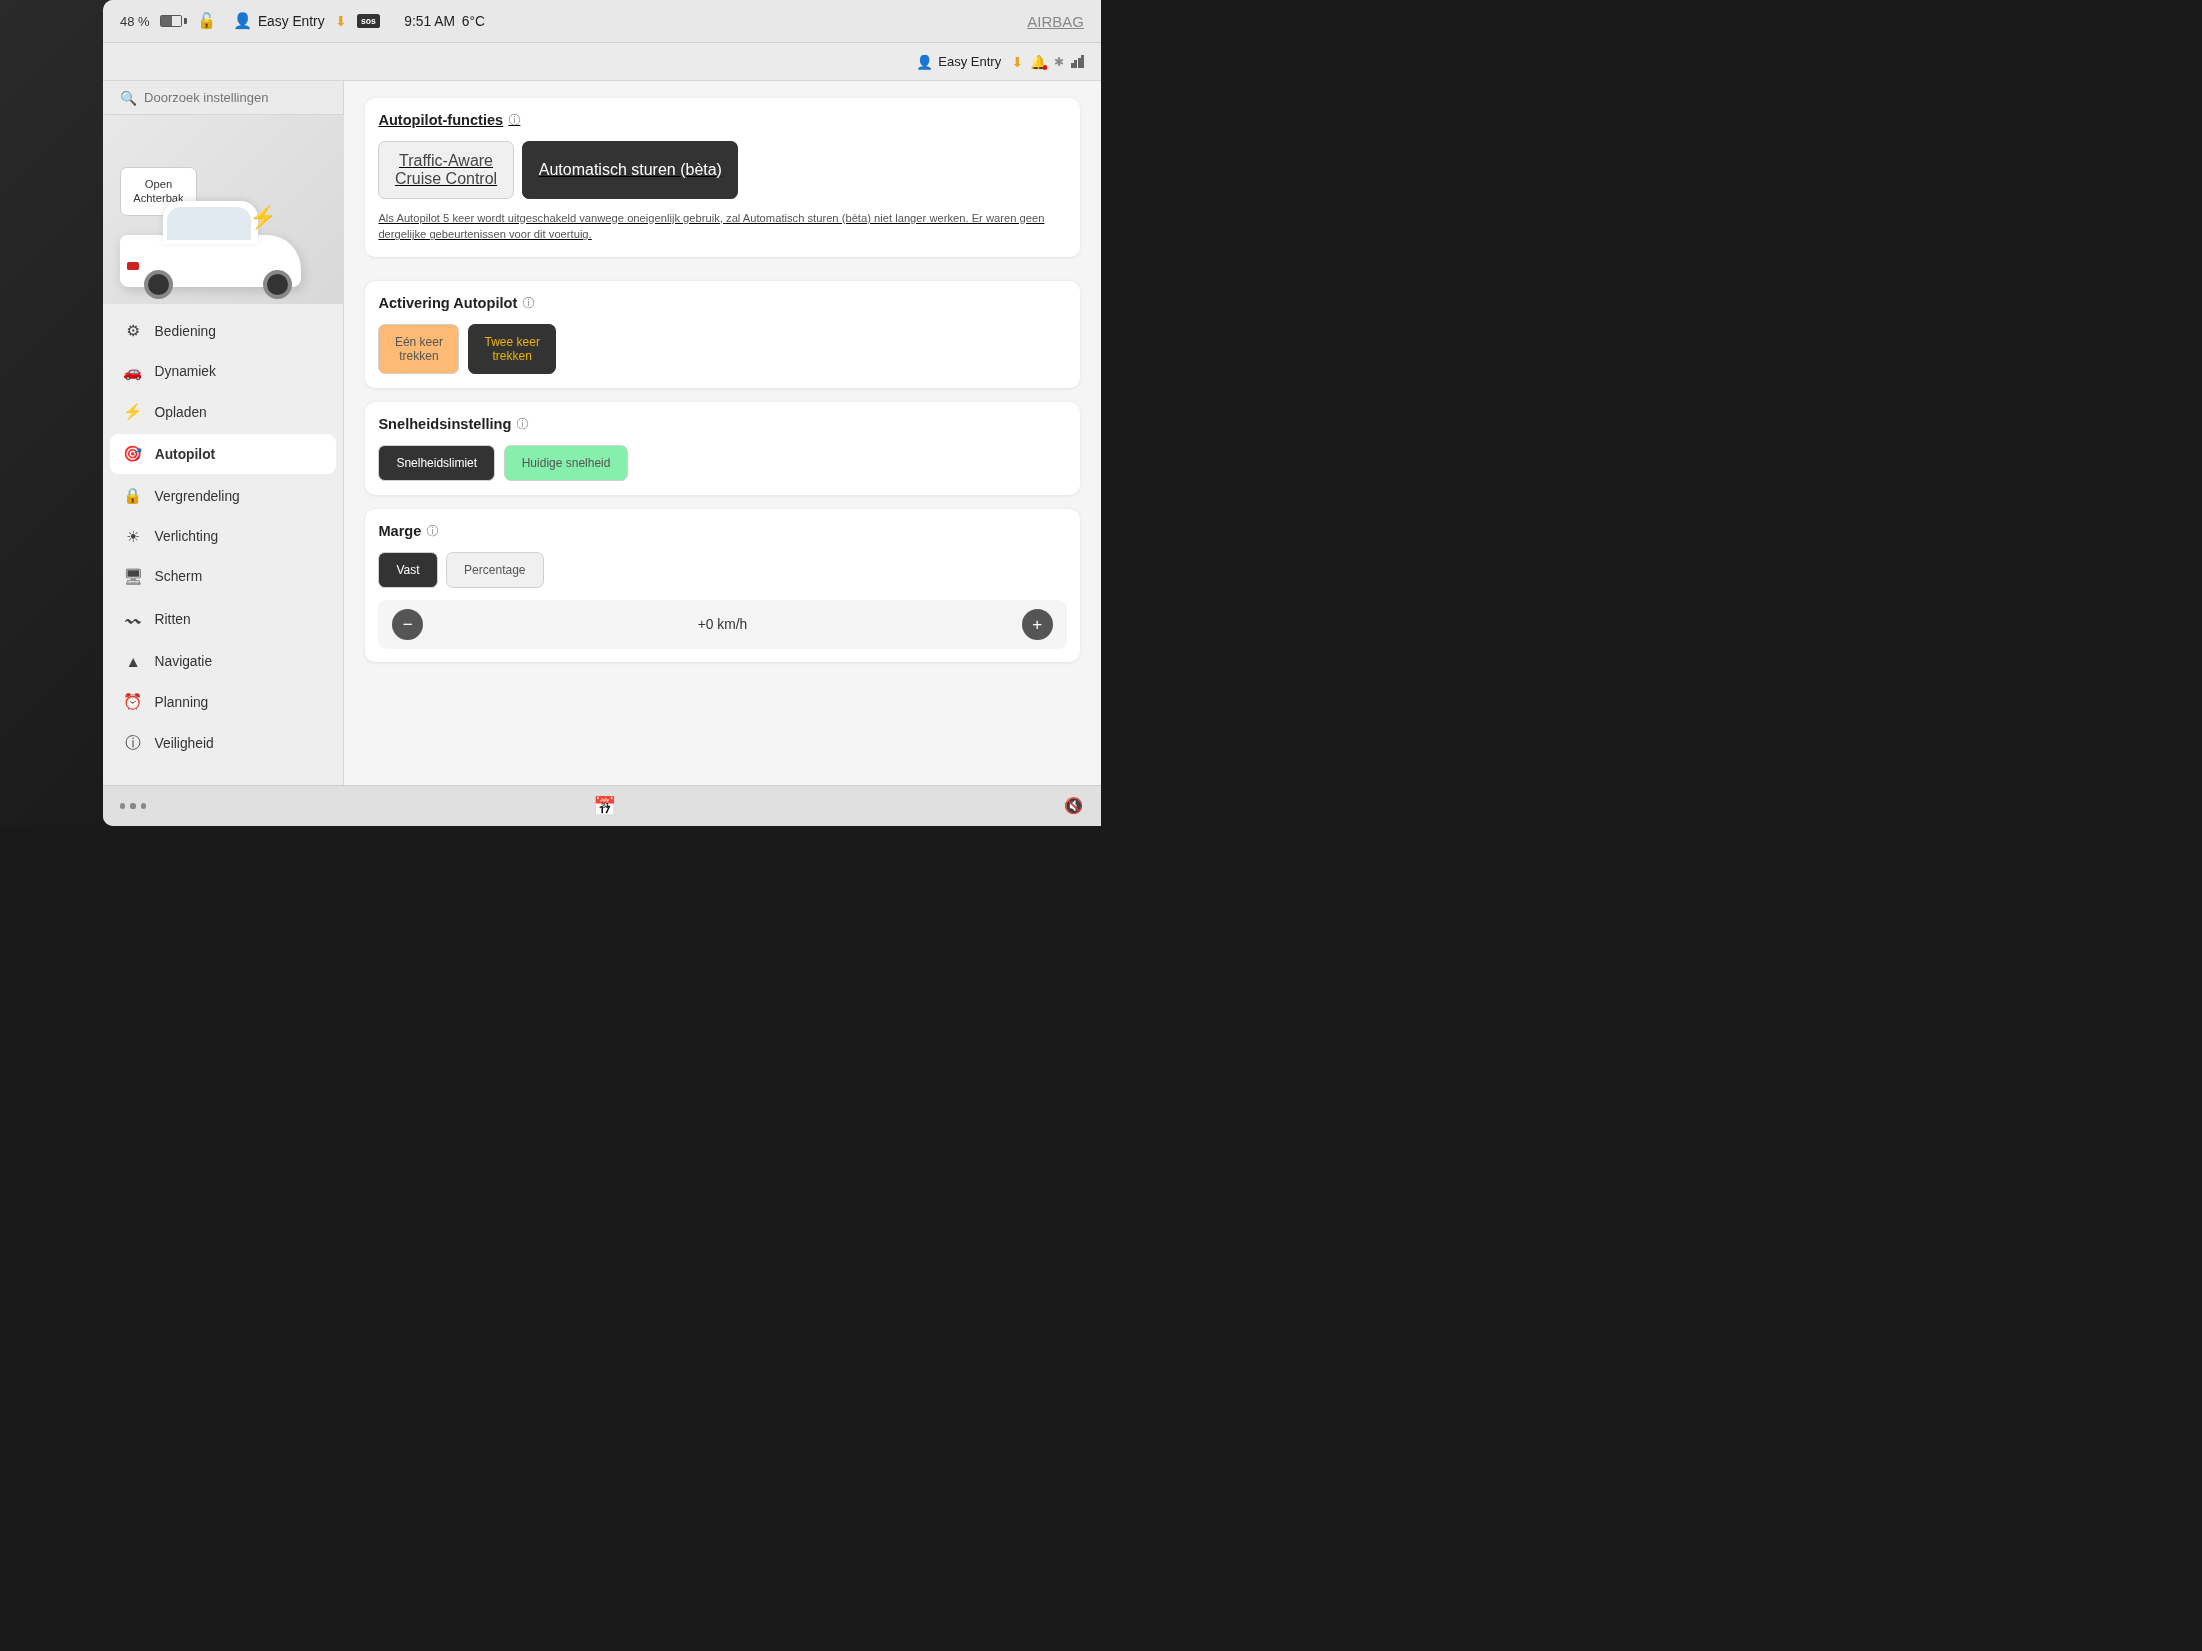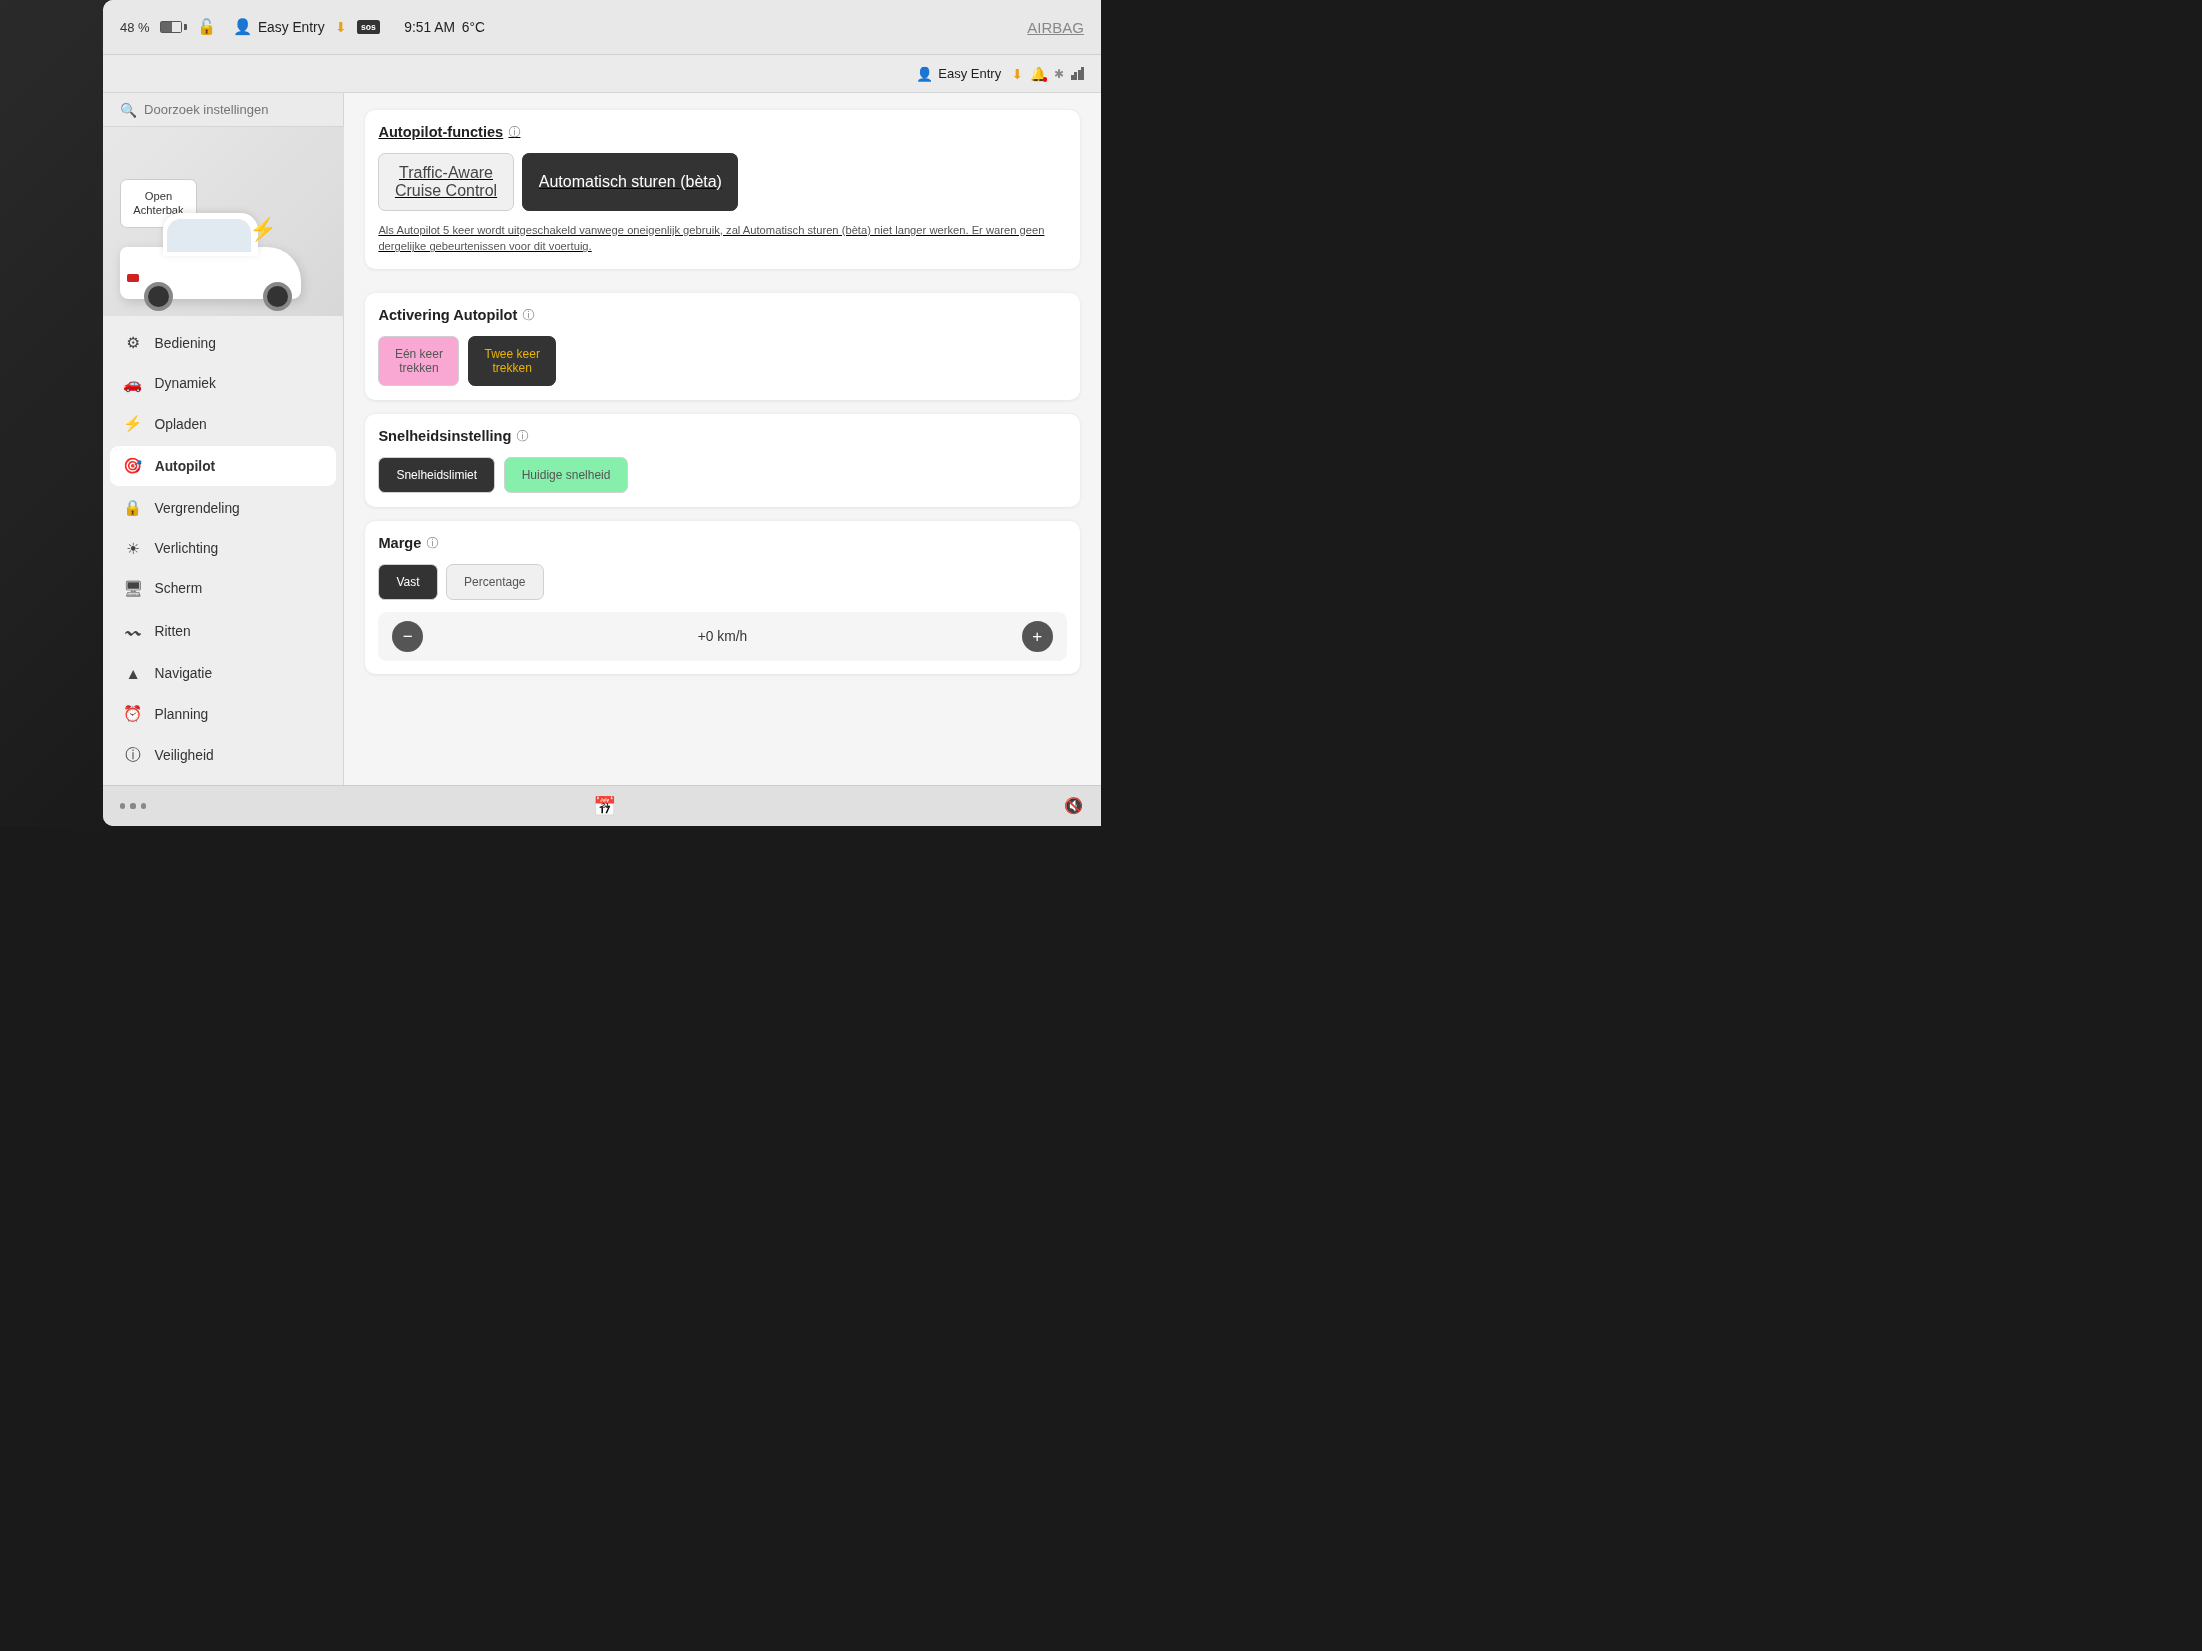--- a/index.html
+++ b/index.html
@@ -34,21 +34,21 @@
       flex-direction: column;
     }
 
     
     .status-bar {
       display: flex;
       align-items: center;
       padding: 6.9px 17px;
       background: #e8e8e8;
       border-bottom: 0.9px solid #d0d0d0;
-      height: 55px;
+      height: 43px;
       flex-shrink: 0;
     }
 
     .status-left {
       display: flex;
       align-items: center;
       gap: 10.3px;
     }
 
     .battery-pct {
@@ -405,21 +405,21 @@
       flex-wrap: wrap;
     }
 
     .opt-btn {
       padding: 10.3px 15.5px;
       border-radius: 6.9px;
       font-size: 12px;
       font-weight: 500;
       cursor: pointer;
       border: 0.9px solid #d0d0d0;
-      background: #f9a8d4;
+      background: #fdba74;
       color: #555;
     }
 
     .opt-btn.active {
       background: #333;
       color: #eab308;
       border-color: #333;
     }
 
     

